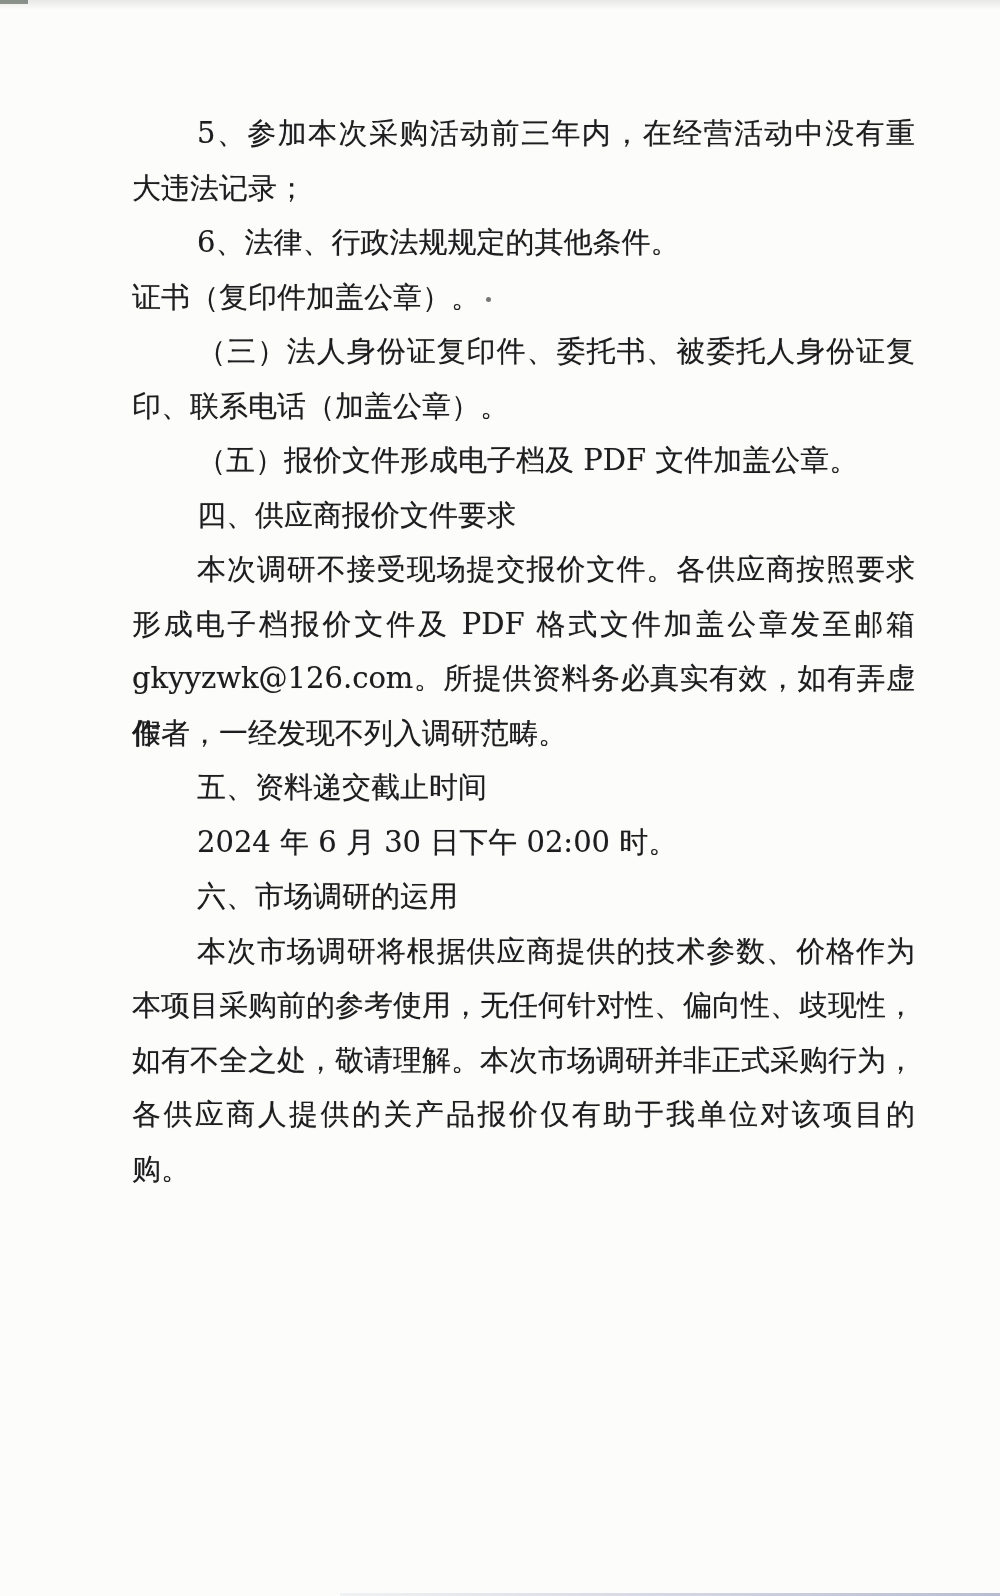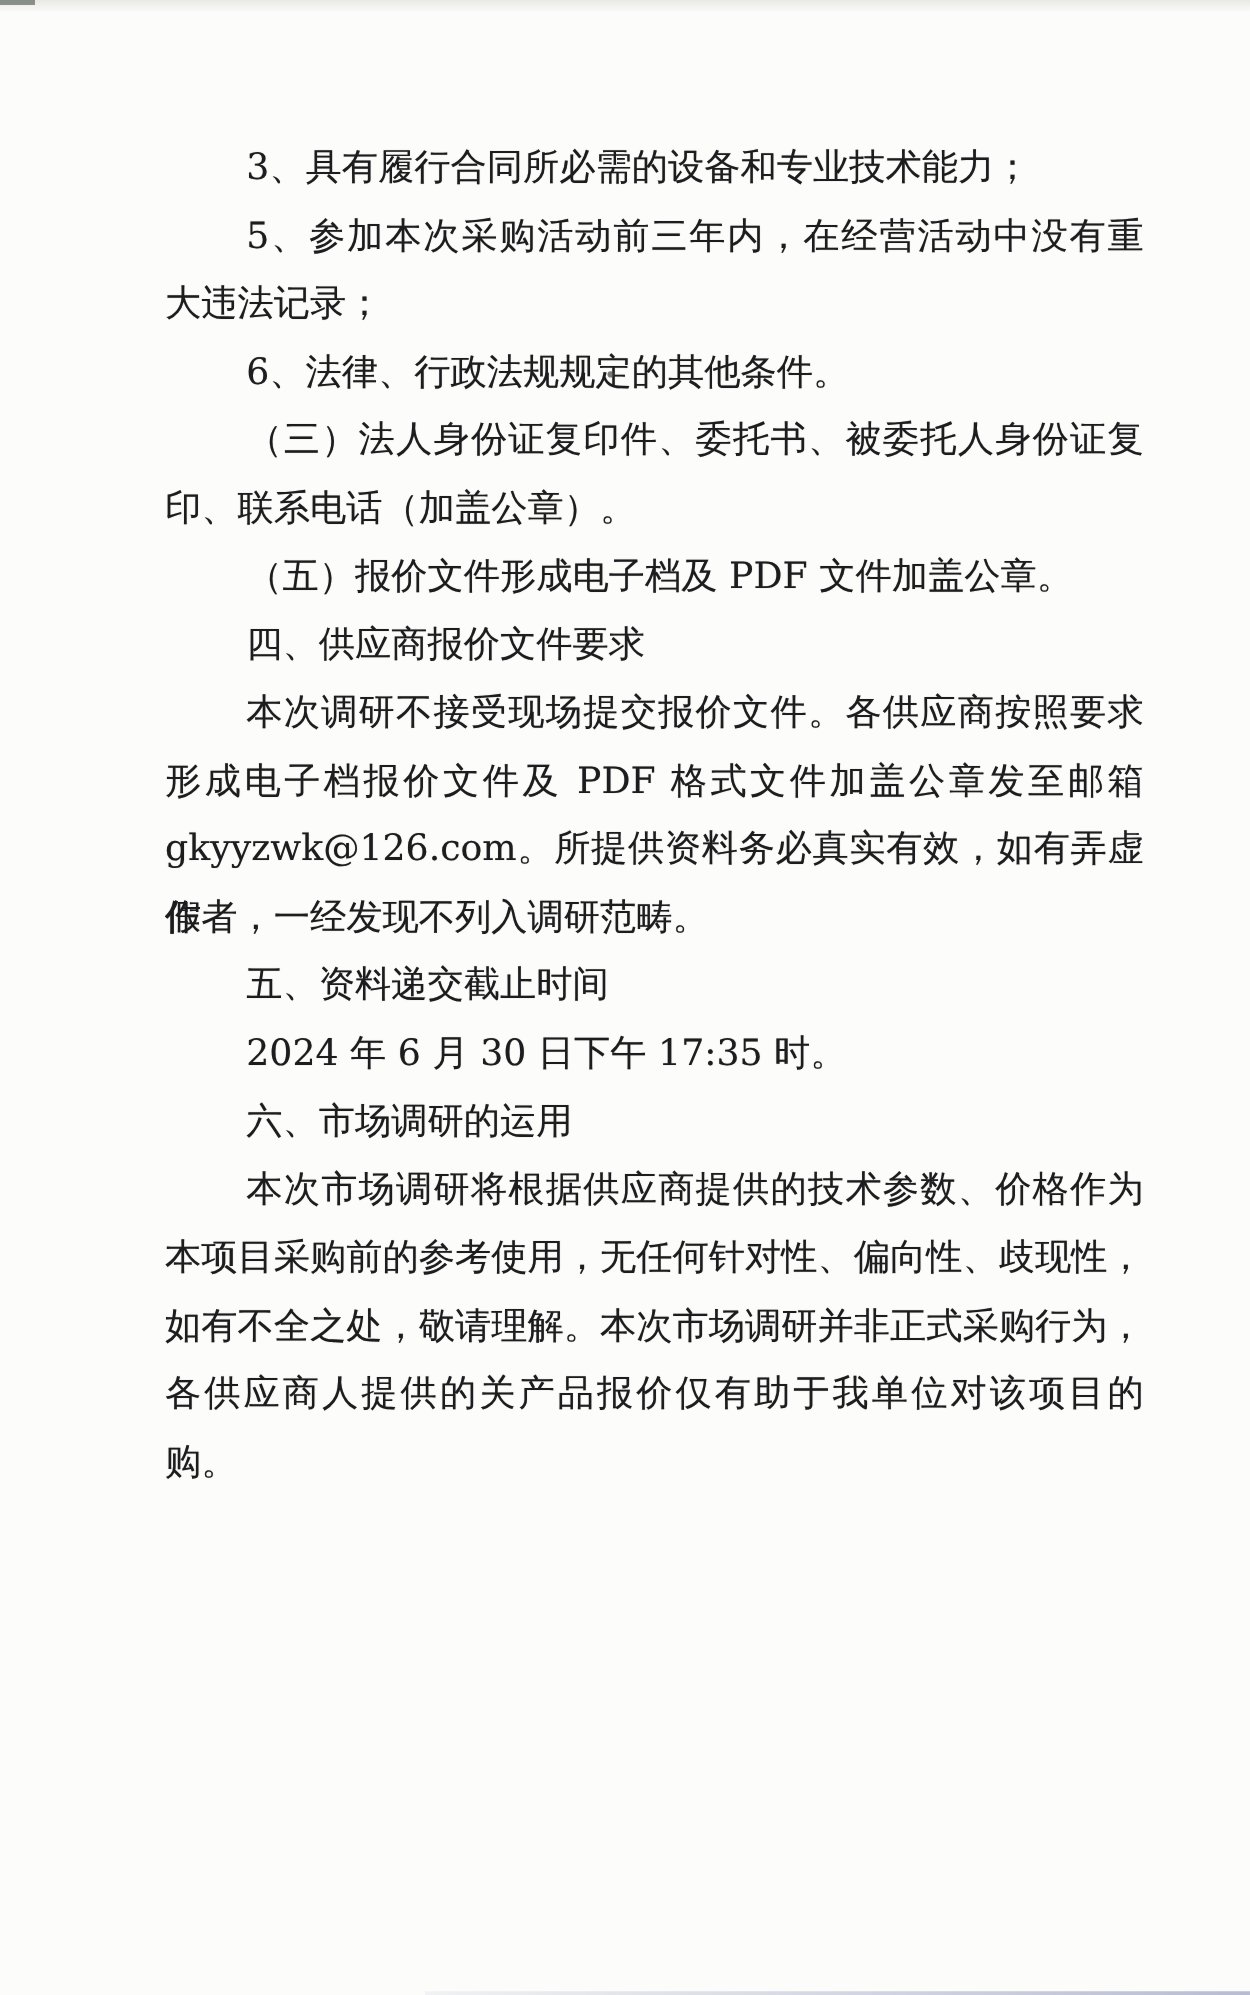--- a/index.html
+++ b/index.html
@@ -69,34 +69,34 @@
     white-space: normal;
   }
 </style>
 </head>
 <body>
 
 <div class="page">
   <div class="scan-top"></div>
   <div class="scan-corner"></div>
   <div class="content" id="doc-body">
-      <div class="line indent">3、具有履行合同所必需的设备和专业技术能力；</div>
       <div class="line indent fill">5、参加本次采购活动前三年内，在经营活动中没有重</div>
       <div class="line">大违法记录；</div>
       <div class="line indent">6、法律、行政法规规定的其他条件。</div>
+      <div class="line">证书（复印件加盖公章）。</div>
       <div class="line indent fill">（三）法人身份证复印件、委托书、被委托人身份证复</div>
       <div class="line">印、联系电话（加盖公章）。</div>
       <div class="line indent">（五）报价文件形成电子档及 PDF 文件加盖公章。</div>
       <div class="line indent">四、供应商报价文件要求</div>
       <div class="line indent fill">本次调研不接受现场提交报价文件。各供应商按照要求</div>
       <div class="line fill">形成电子档报价文件及 PDF 格式文件加盖公章发至邮箱</div>
       <div class="line fill">gkyyzwk@126.com。所提供资料务必真实有效，如有弄虚作</div>
       <div class="line">假者，一经发现不列入调研范畴。</div>
       <div class="line indent">五、资料递交截止时间</div>
-      <div class="line indent">2024 年 6 月 30 日下午 17:35 时。</div>
+      <div class="line indent">2024 年 6 月 30 日下午 02:00 时。</div>
       <div class="line indent">六、市场调研的运用</div>
       <div class="line indent fill">本次市场调研将根据供应商提供的技术参数、价格作为</div>
       <div class="line fill">本项目采购前的参考使用，无任何针对性、偏向性、歧现性，</div>
       <div class="line fill">如有不全之处，敬请理解。本次市场调研并非正式采购行为，</div>
       <div class="line fill">各供应商人提供的关产品报价仅有助于我单位对该项目的</div>
       <div class="line">购。</div>
     </div>
   <div class="speck"></div>
   <div class="scan-bottom"></div>
 </div>

